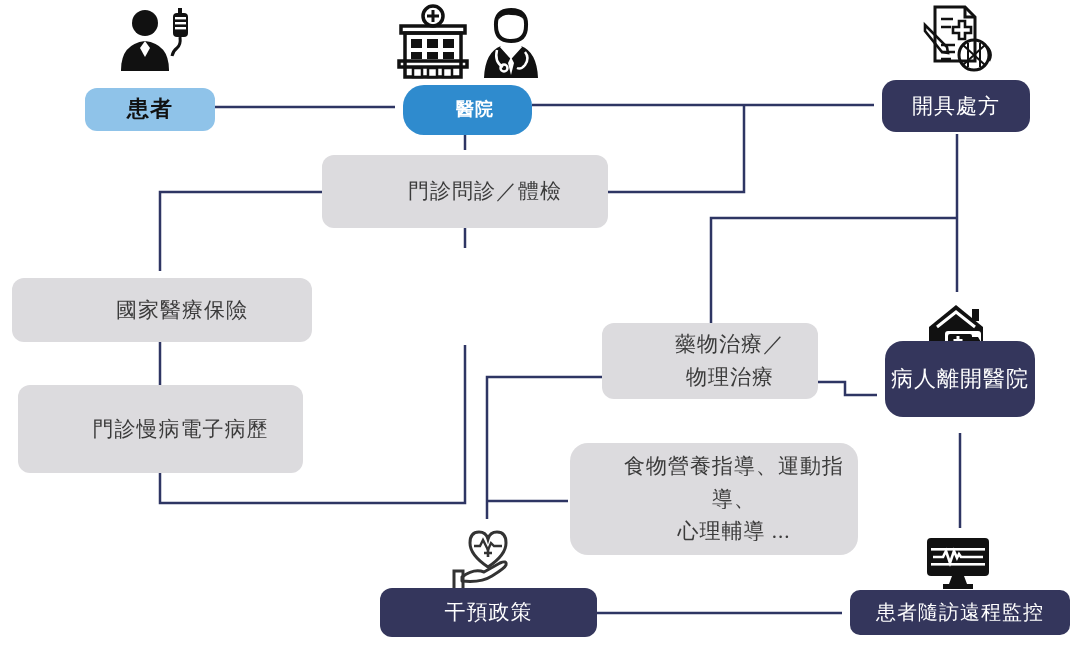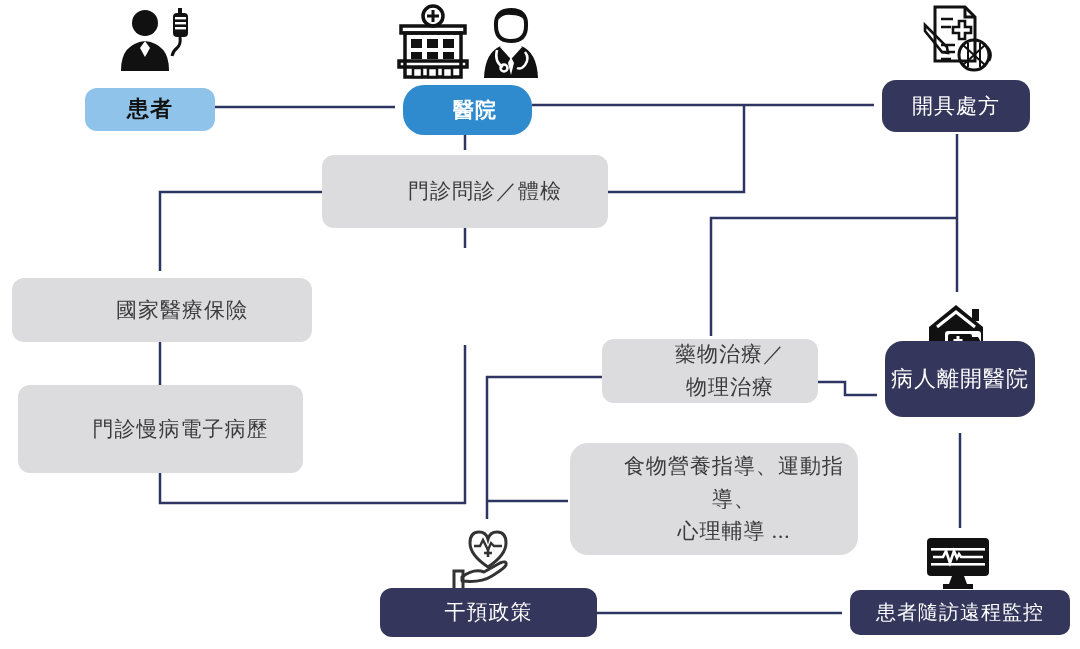--- a/index.html
+++ b/index.html
@@ -10,21 +10,21 @@
   #canvas{
     position:relative;width:1080px;height:649px;background:#ffffff;overflow:hidden;
     font-family:"Liberation Serif","DejaVu Serif",serif;
   }
   .node{
     position:absolute;display:flex;align-items:center;justify-content:center;
     text-align:center;white-space:pre-line;box-sizing:border-box;
     font-size:21px;letter-spacing:1px;line-height:1.55;
   }
   .node.lightblue{background:var(--light-blue);color:#111;border-radius:12px;font-weight:bold;font-size:22px;}
-  .node.blue{background:var(--blue);color:var(--text-light);border-radius:21px;font-weight:bold;font-size:21px;padding-left:15px;}
+  .node.blue{background:var(--blue);color:var(--text-light);border-radius:21px;font-weight:bold;font-size:18px;padding-left:15px;}
   .node.navy{background:var(--navy);color:var(--text-light);border-radius:14px;text-align:right;}
   .node.gray{background:var(--gray-box);color:var(--text-dark);border-radius:12px;padding-left:40px;}
   .icon{position:absolute;}
   svg{display:block;}
   #connector-layer{position:absolute;left:0;top:0;}
   #connector-layer path{stroke:var(--line);stroke-width:2.5;fill:none;}
 </style>
 </head>
 <body>
 
@@ -177,21 +177,21 @@
 
   <div class="node gray" style="left:12px;top:278px;width:300px;height:64px">
     <span>國家醫療保險</span>
   </div>
 
 
   <div class="node gray" style="left:18px;top:385px;width:285px;height:88px">
     <span>門診慢病電子病歷</span>
   </div>
 
-  <div class="node gray" style="left:602px;top:339px;width:216px;height:64px">
+  <div class="node gray" style="left:602px;top:323px;width:216px;height:76px">
     <span>藥物治療／
 物理治療</span>
   </div>
 
   <div class="node navy" style="left:885px;top:341px;width:150px;height:76px;border-radius:18px;font-size:22px">
     <span>病人離開醫院</span>
   </div>
 
   <div class="node navy" style="left:380px;top:588px;width:217px;height:49px;border-radius:12px">
     <span>干預政策</span>

